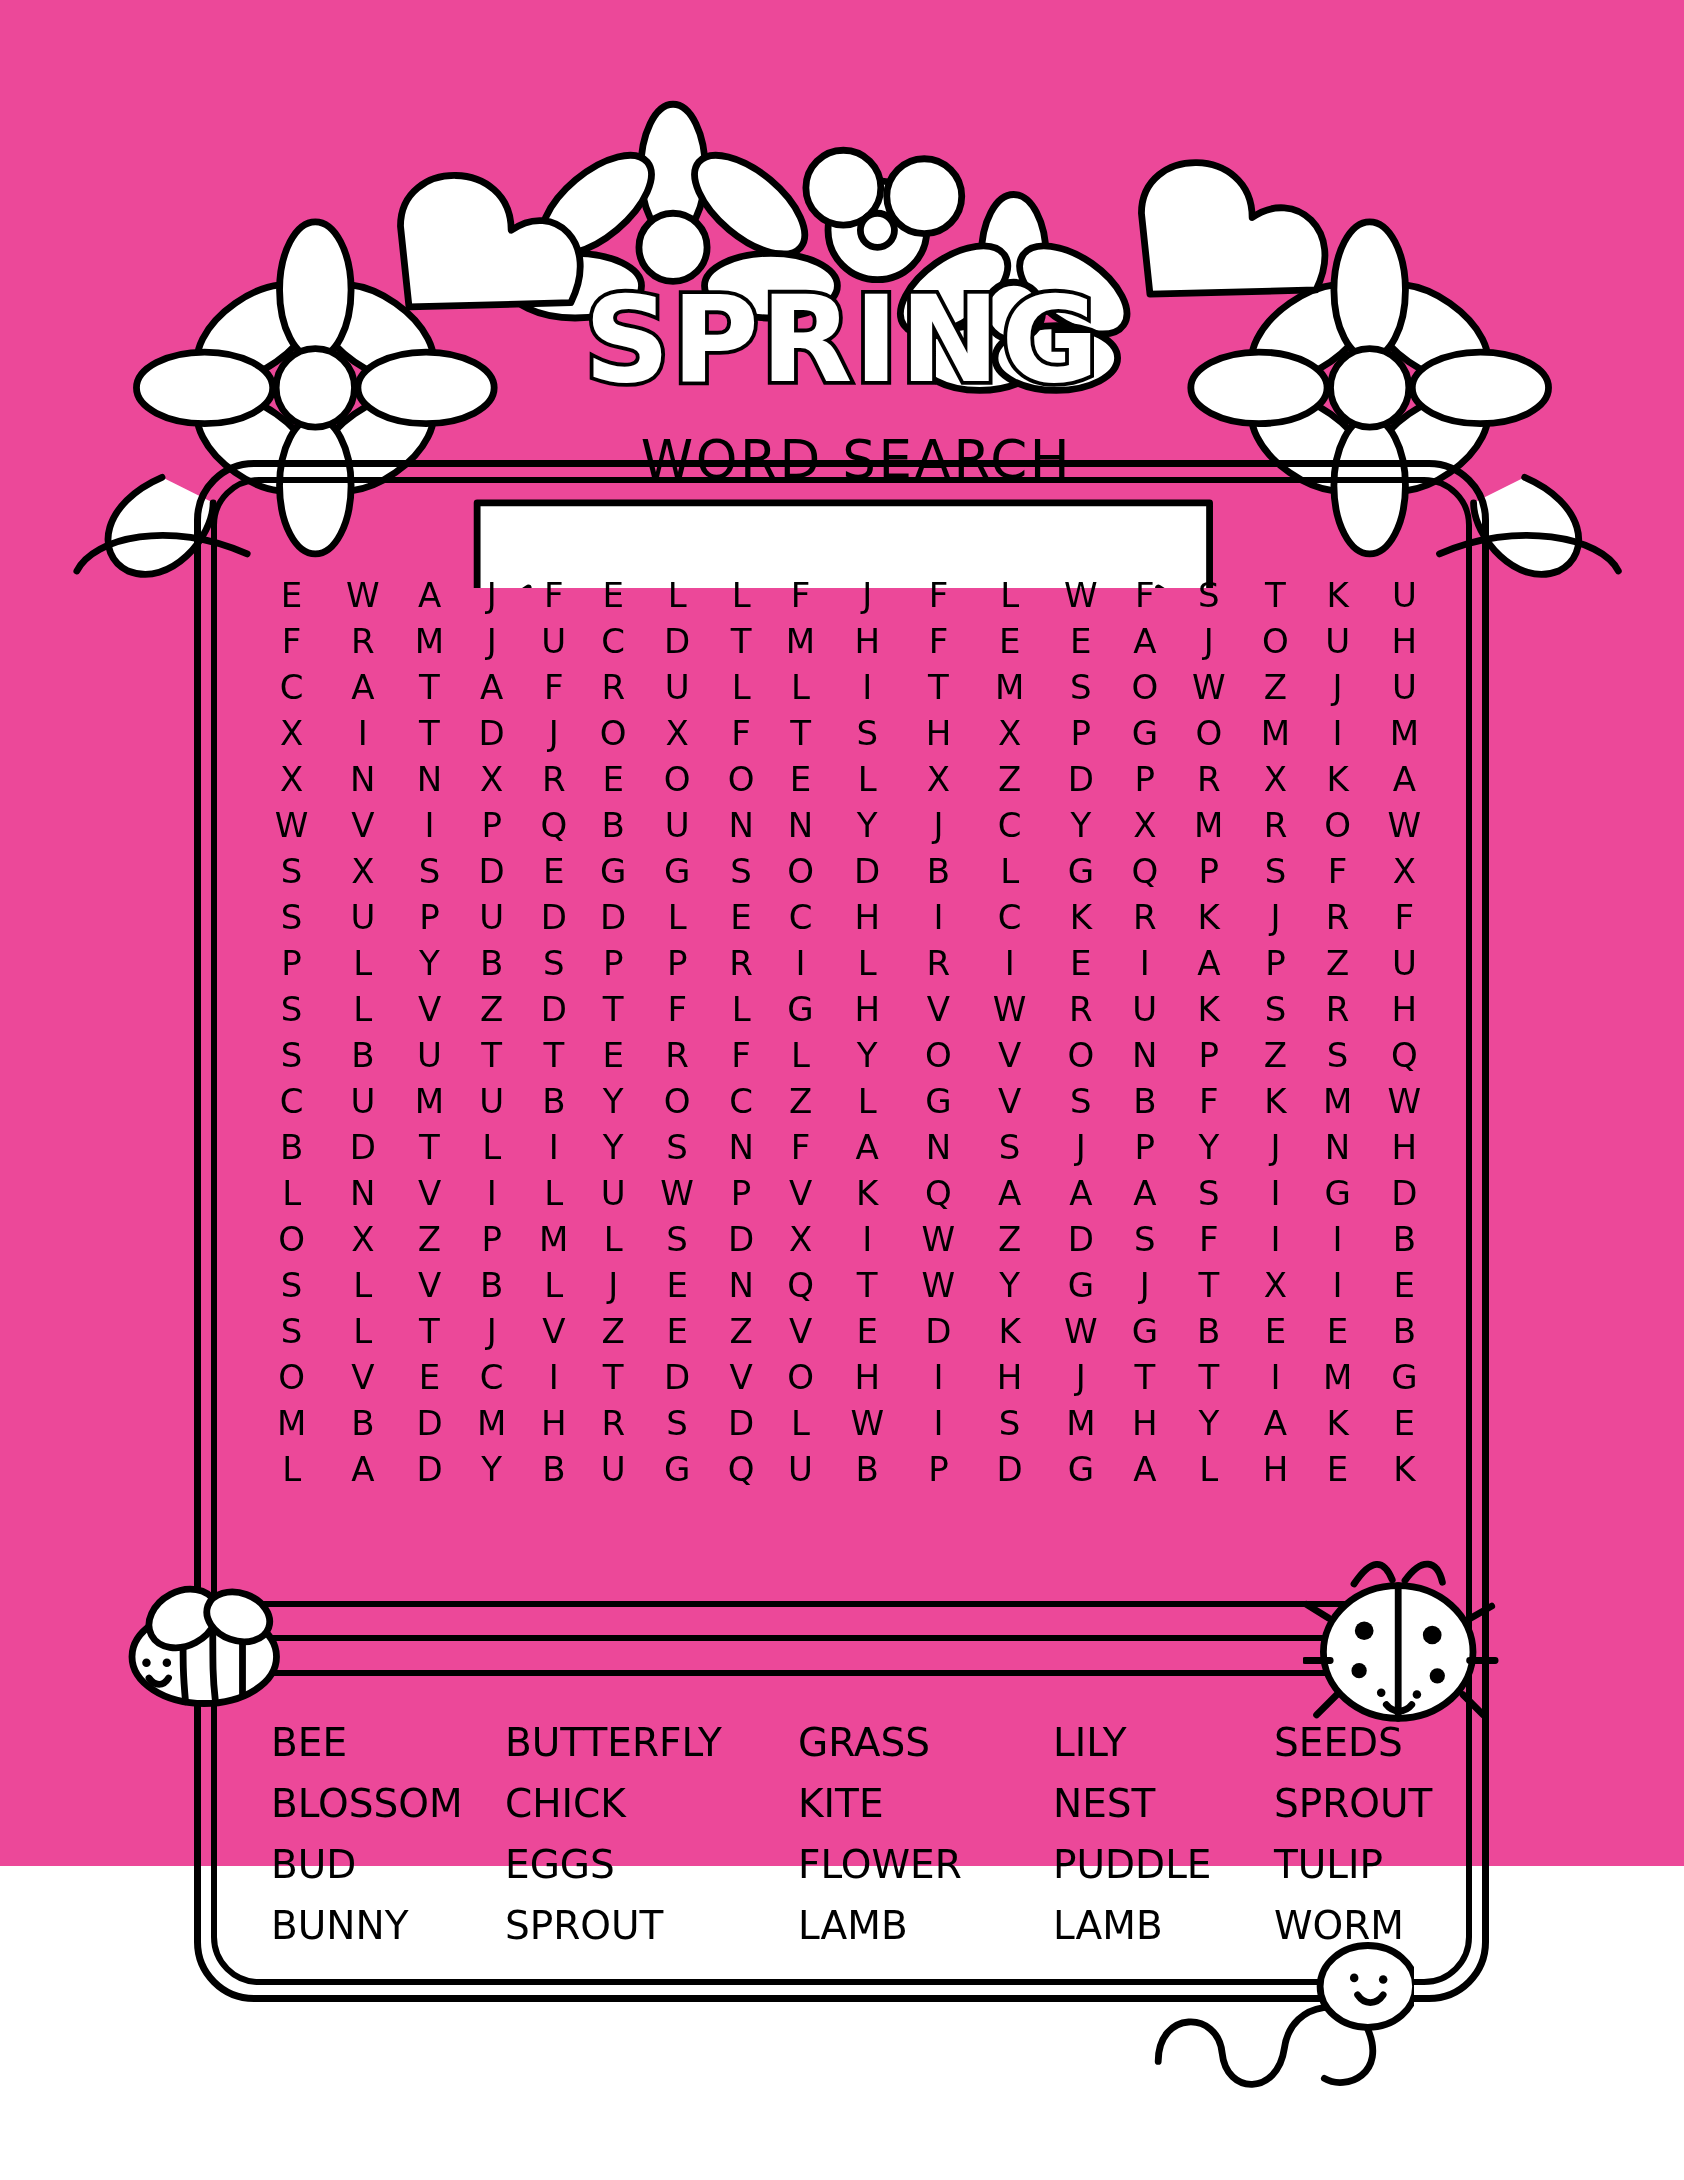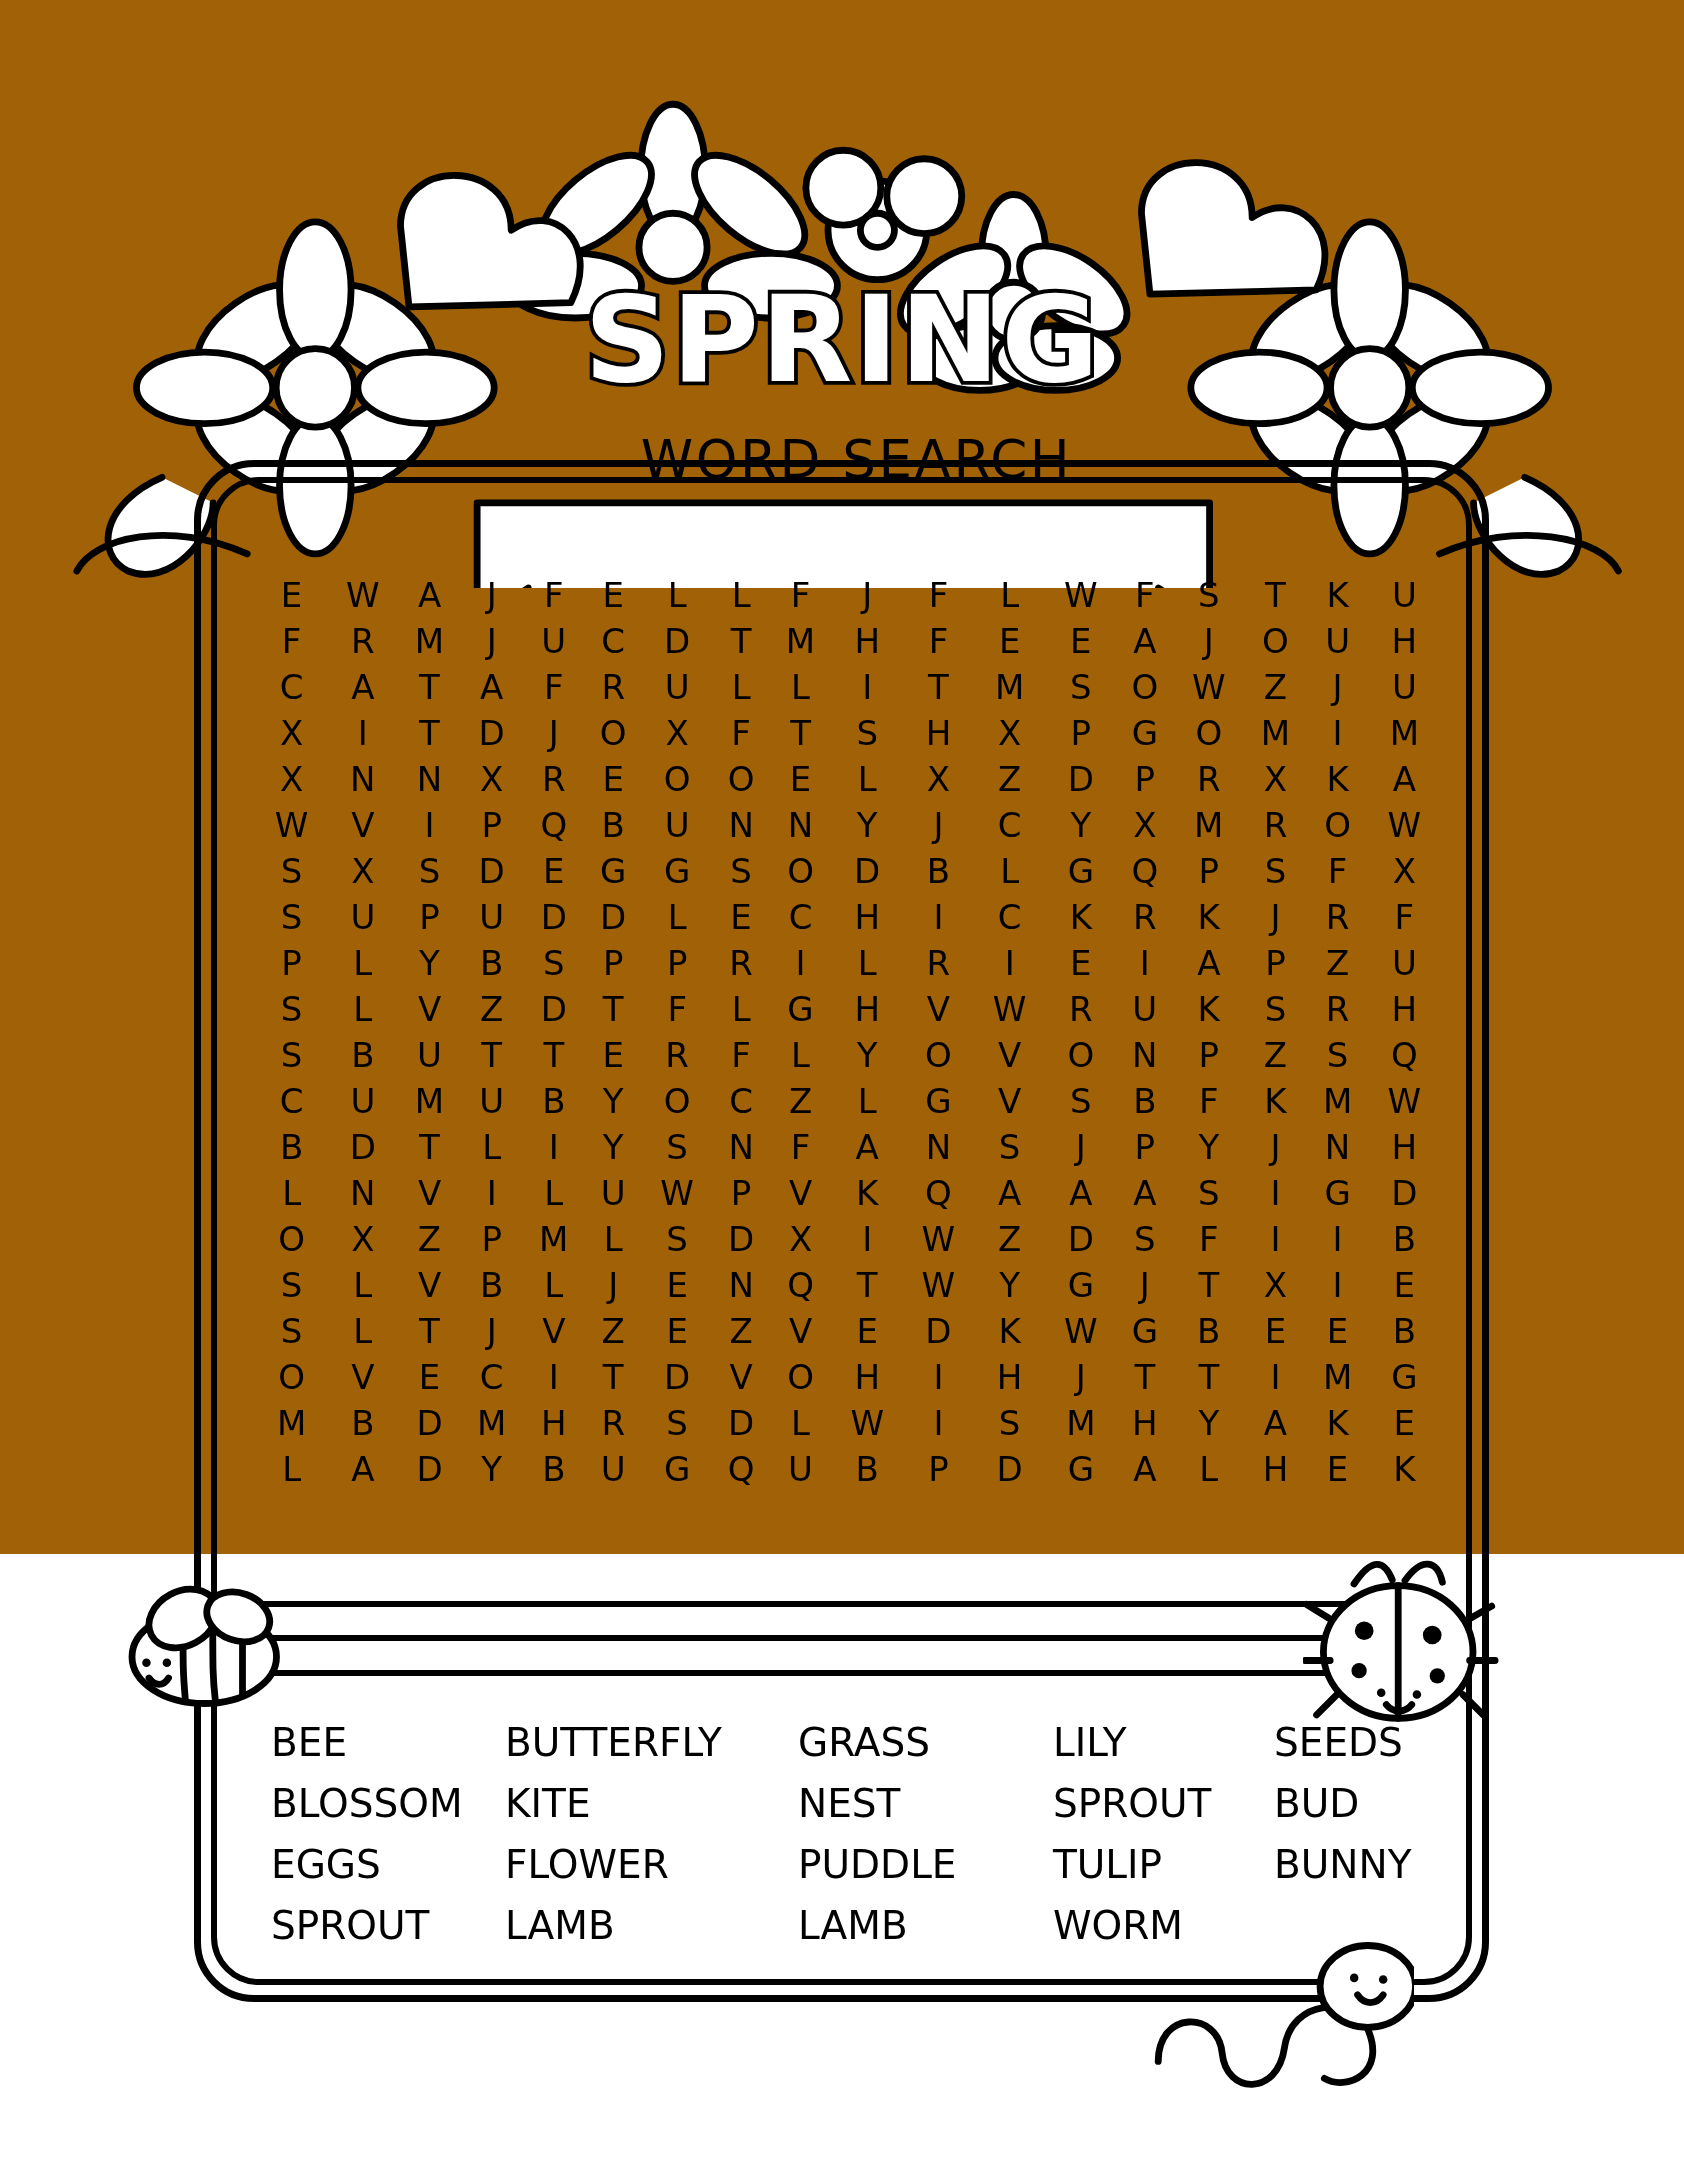--- a/index.html
+++ b/index.html
@@ -11,22 +11,22 @@
     width: 1685px;
     height: 2181px;
     font-family: "Liberation Sans", sans-serif;
     color: #000000;
     overflow: hidden;
     position: relative;
   }
   .page {
     position: relative;
     width: 1685px;
-    height: 1554px;
-    background: #a16207;
+    height: 1866px;
+    background: #ec4899;
   }
 
   
   .header-art {
     position: absolute;
     top: 77px;
     left: 0;
     width: 1685px;
     height: 511px;
     pointer-events: none;
@@ -646,20 +646,21 @@
   <div class="sep sep2"></div>
   <div class="sep sep3"></div>
 
   <div class="wordlist" id="wordlist">
       <div class="w">BEE</div>
       <div class="w">BUTTERFLY</div>
       <div class="w">GRASS</div>
       <div class="w">LILY</div>
       <div class="w">SEEDS</div>
       <div class="w">BLOSSOM</div>
+      <div class="w">CHICK</div>
       <div class="w">KITE</div>
       <div class="w">NEST</div>
       <div class="w">SPROUT</div>
       <div class="w">BUD</div>
       <div class="w">EGGS</div>
       <div class="w">FLOWER</div>
       <div class="w">PUDDLE</div>
       <div class="w">TULIP</div>
       <div class="w">BUNNY</div>
       <div class="w">SPROUT</div>

